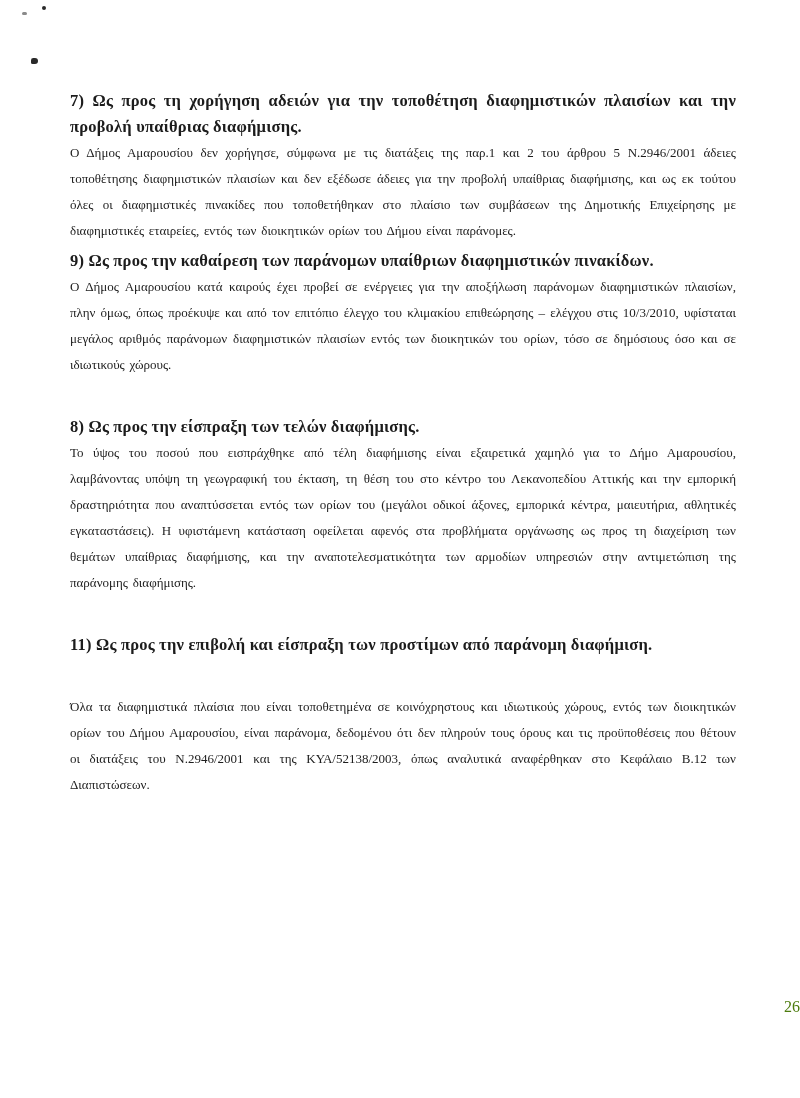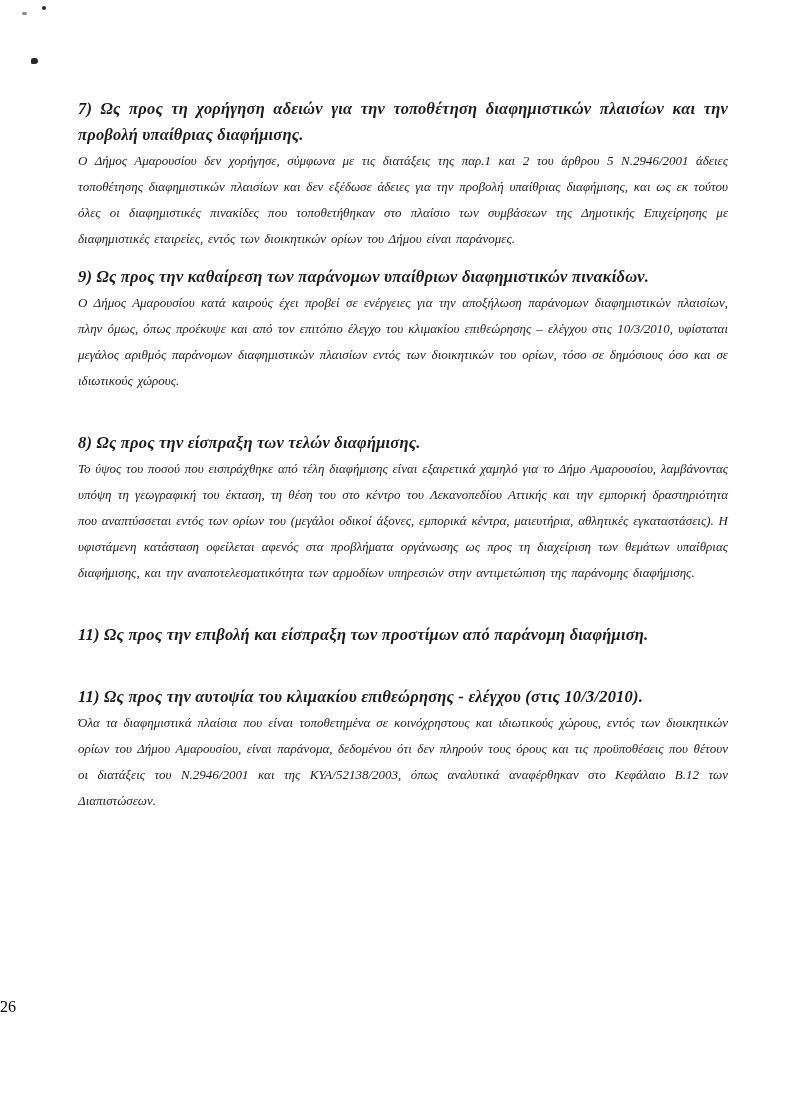--- a/index.html
+++ b/index.html
@@ -15,21 +15,21 @@
     overflow: hidden;
     font-family: "Liberation Serif", "DejaVu Serif", serif;
     color: #1c1c1c;
   }
   .content {
     position: absolute;
     left: 66px;
     top: 84px;
     width: 674px;
   }
-  .section { margin: 12px; font-style: italic; }
+  .section { margin: 4px; }
   .section.gap { margin-top: 36px; }
   .heading {
     margin: 0;
     font-weight: bold;
     font-size: 16.5px;
     line-height: 26px;
     text-align: justify;
     letter-spacing: 0.2px;
   }
   .bodytext {
@@ -37,23 +37,23 @@
     font-size: 13px;
     line-height: 26px;
     text-align: justify;
     word-spacing: 1.5px;
   }
   .page-number {
     position: absolute;
     left: 0;
     right: 0;
     top: 998px;
-    text-align: left;
+    text-align: right;
     font-size: 16px;
-    color: #000000;
+    color: #4d7c0f;
   }
   
   .speck {
     position: absolute;
     background: #2a2a2a;
     border-radius: 50%;
   }
   .speck.s1 { left: 42px; top: 6px;  width: 4px; height: 4px; }
   .speck.s2 { left: 22px; top: 12px; width: 5px; height: 3px; opacity: .55; border-radius: 2px; }
   .speck.s3 { left: 31px; top: 58px; width: 7px; height: 6px; border-radius: 3px 4px 4px 2px; }
@@ -82,21 +82,20 @@
     <div class="section gap">
       <p class="heading">8) Ως προς την είσπραξη των τελών διαφήμισης.</p>
       <p class="bodytext">Το ύψος του ποσού που εισπράχθηκε από τέλη διαφήμισης είναι εξαιρετικά χαμηλό για το Δήμο Αμαρουσίου, λαμβάνοντας υπόψη τη γεωγραφική του έκταση, τη θέση του στο κέντρο του Λεκανοπεδίου Αττικής και την εμπορική δραστηριότητα που αναπτύσσεται εντός των ορίων του (μεγάλοι οδικοί άξονες, εμπορικά κέντρα, μαιευτήρια, αθλητικές εγκαταστάσεις). Η υφιστάμενη κατάσταση οφείλεται αφενός στα προβλήματα οργάνωσης ως προς τη διαχείριση των θεμάτων υπαίθριας διαφήμισης, και την αναποτελεσματικότητα των αρμοδίων υπηρεσιών στην αντιμετώπιση της παράνομης διαφήμισης.</p>
     </div>
 
     <div class="section gap">
       <p class="heading">11) Ως προς την επιβολή και είσπραξη των προστίμων από παράνομη διαφήμιση.</p>
     </div>
 
     <div class="section gap">
-      <p class="heading">11) Ως προς την αυτοψία του κλιμακίου επιθεώρησης - ελέγχου (στις 10/3/2010).</p>
       <p class="bodytext">Όλα τα διαφημιστικά πλαίσια που είναι τοποθετημένα σε κοινόχρηστους και ιδιωτικούς χώρους, εντός των διοικητικών ορίων του Δήμου Αμαρουσίου, είναι παράνομα, δεδομένου ότι δεν πληρούν τους όρους και τις προϋποθέσεις που θέτουν οι διατάξεις του Ν.2946/2001 και της ΚΥΑ/52138/2003, όπως αναλυτικά αναφέρθηκαν στο Κεφάλαιο Β.12 των Διαπιστώσεων.</p>
     </div>
 
   </div>
 
   <div class="page-number">26</div>
 
 </div>
 
 </body></html>

